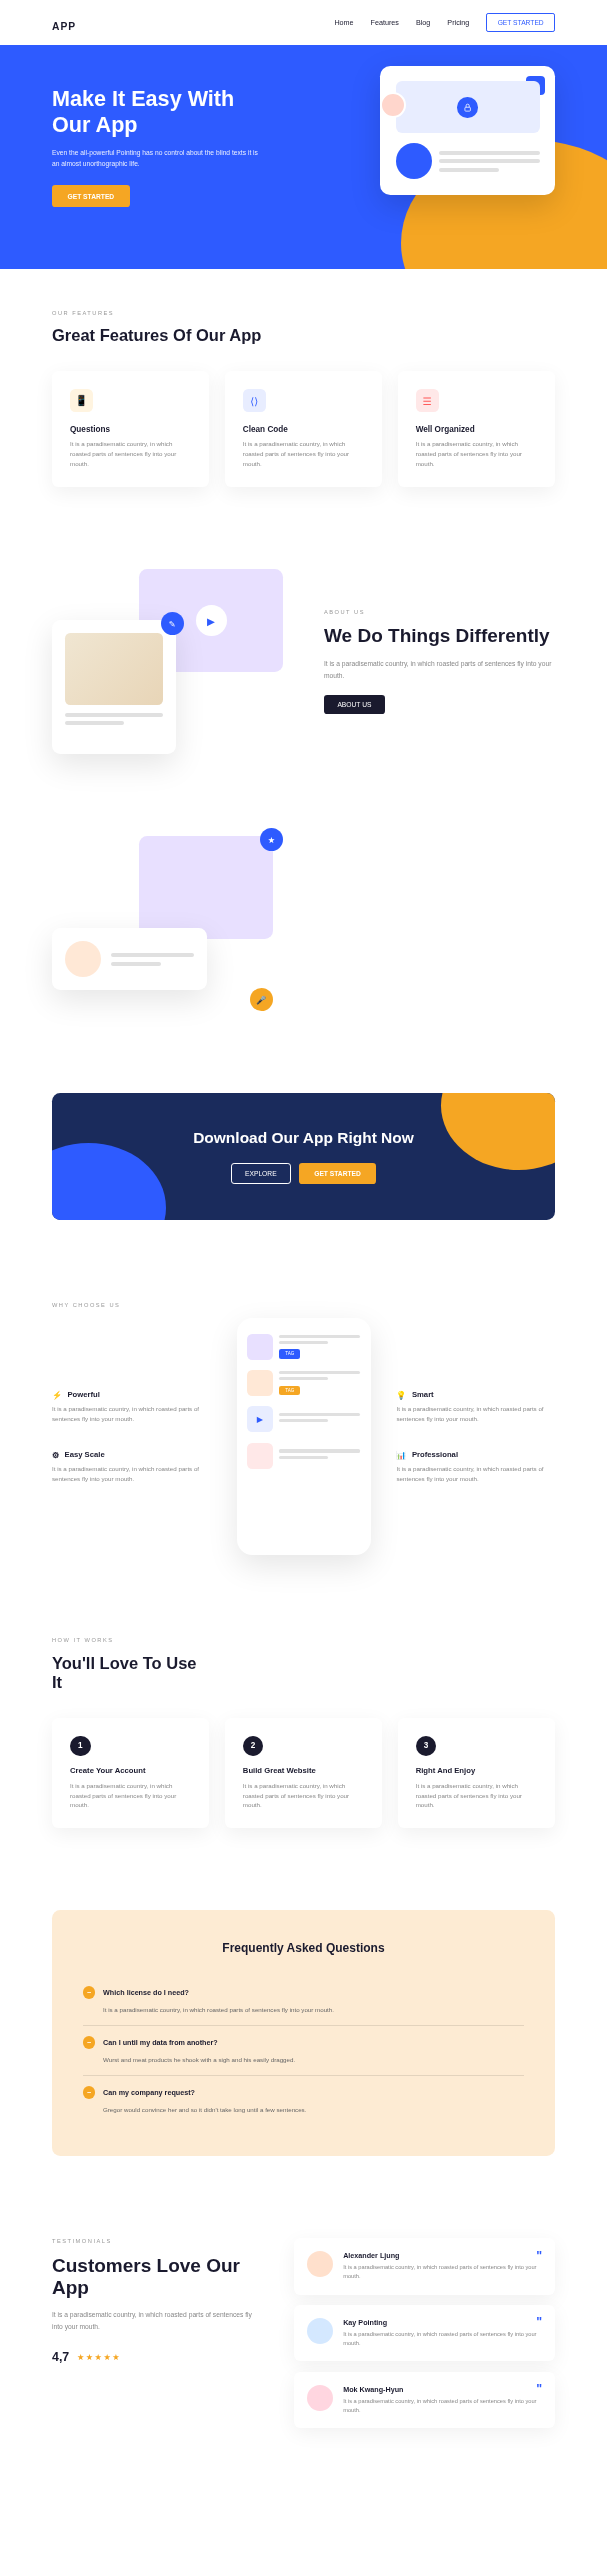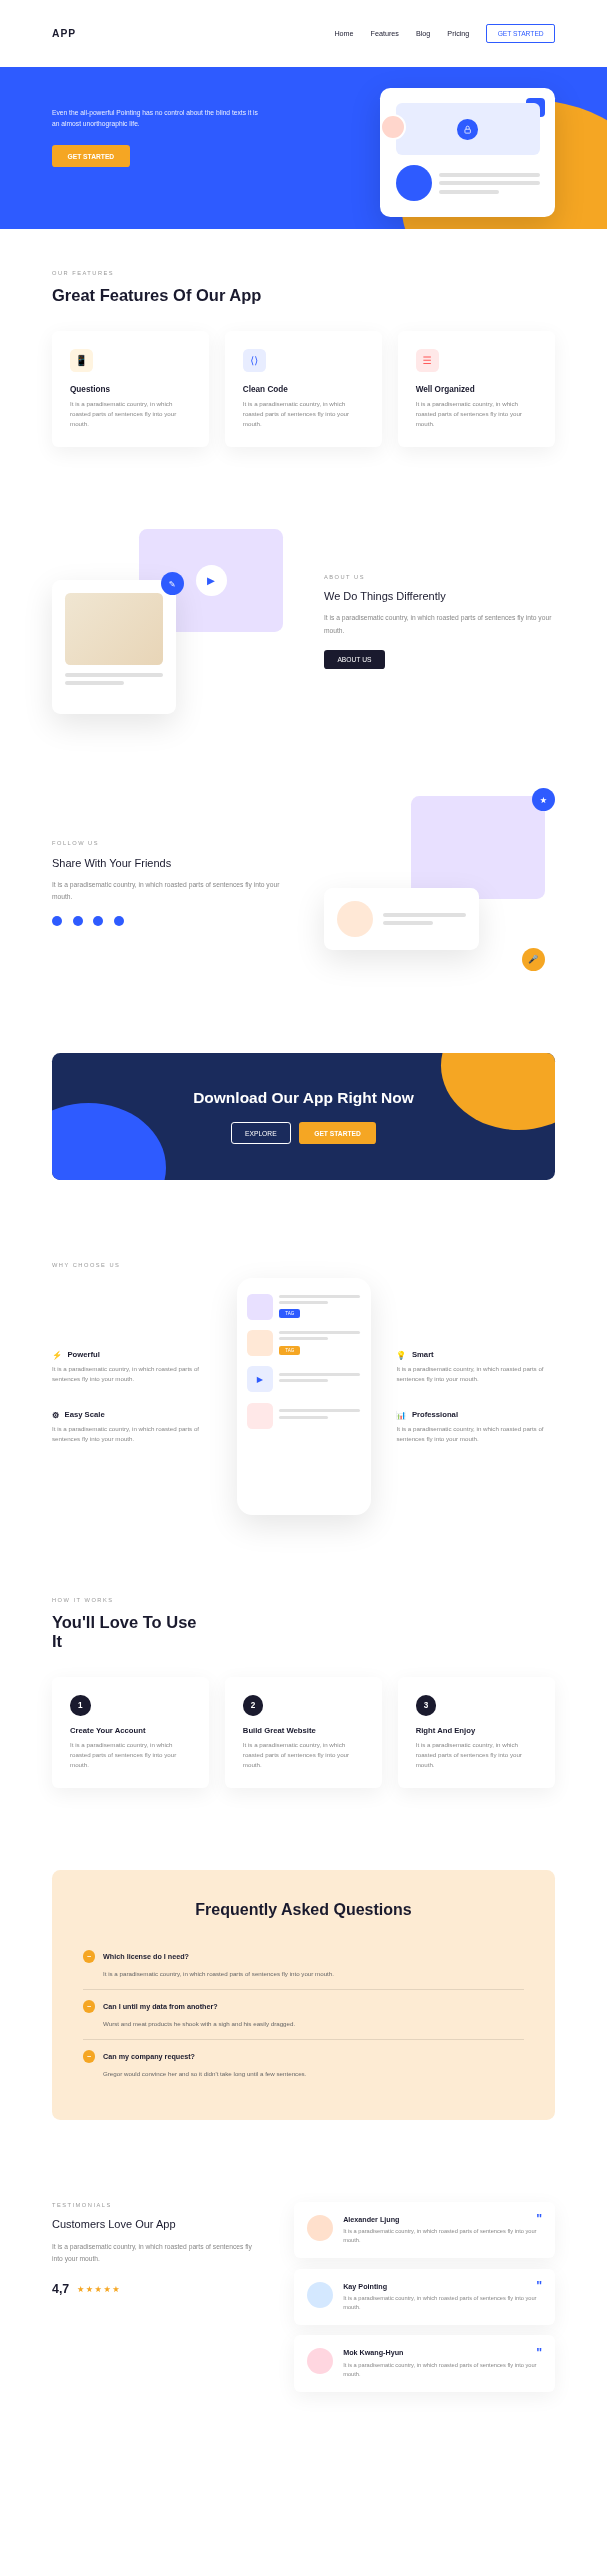--- a/index.html
+++ b/index.html
@@ -1,21 +1,21 @@
 <!DOCTYPE html>
 <html style="font-size:8.2px"><head>
 <meta charset="utf-8">
 <style>
 * { margin: 0; padding: 0; box-sizing: border-box; }
 body { font-family: -apple-system, BlinkMacSystemFont, 'Segoe UI', sans-serif; color: #1a1a2e; background: #fff; }
 .container { max-width: 608px; margin: 0 auto; }
 .section { padding: 41px 52px; }
 
 
-.header { display: flex; align-items: center; justify-content: space-between; padding: 24px 52px; }
+.header { display: flex; align-items: flex-end; justify-content: space-between; padding: 13px 52px; }
 .logo { font-weight: 900; font-size: 10.3px; letter-spacing: 1px; }
 .nav { display: flex; gap: 17px; align-items: center; }
 .nav a { text-decoration: none; color: #1a1a2e; font-size: 7.2px; }
 .btn-outline { border: 0.5px solid #2e5bff; color: #2e5bff; padding: 5.2px 10.3px; border-radius: 2.1px; font-size: 6.7px; background: transparent; cursor: pointer; }
 
 
 .hero { background: #2e5bff; position: relative; overflow: hidden; padding: 41px 52px 62px; color: #fff; }
 .hero::after { content: ''; position: absolute; right: -52px; bottom: -77px; width: 258px; height: 206px; background: #f5a623; border-radius: 50%; }
 .hero-content { position: relative; z-index: 2; max-width: 206px; }
 .hero h1 { font-size: 21.6px; font-weight: 800; line-height: 1.2; margin-bottom: 10.3px; }
@@ -30,21 +30,21 @@
 .search-top { position: absolute; right: 10.3px; top: 10.3px; width: 18.5px; height: 18.5px; background: #2e5bff; border-radius: 4.1px; display: flex; align-items: center; justify-content: center; }
 .circle-row { display: flex; gap: 7.7px; align-items: center; }
 .big-circle { width: 36px; height: 36px; border-radius: 50%; background: #2e5bff; }
 .lines-col { flex: 1; display: flex; flex-direction: column; gap: 4.1px; }
 .line { height: 4.1px; background: #e0e0e0; border-radius: 2.1px; }
 .line.short { width: 60%; }
 
 
 .section-label { text-transform: uppercase; letter-spacing: 1.5px; font-size: 5.7px; color: #999; margin-bottom: 10.3px; }
 .section-title { font-size: 16.5px; font-weight: 800; margin-bottom: 26px; }
-.section-title-sm { font-size: 11px; font-weight: 400; margin-bottom: 10.3px; }
+.section-title-sm { font-size: 19px; font-weight: 700; margin-bottom: 10.3px; }
 
 
 .features-grid { display: grid; grid-template-columns: repeat(3, 1fr); gap: 15.5px; }
 .feature-card { background: #fff; border-radius: 6.2px; padding: 18px; box-shadow: 0 5.2px 20.6px rgba(0,0,0,0.06); }
 .feature-icon { width: 23px; height: 23px; border-radius: 5.2px; display: flex; align-items: center; justify-content: center; margin-bottom: 13px; font-size: 10.3px; }
 .feature-card h3 { font-size: 8.2px; font-weight: 700; margin-bottom: 5.2px; }
 .feature-card p { font-size: 6.2px; color: #888; line-height: 1.6; }
 .bg-yellow { background: #fff4e0; color: #f5a623; }
 .bg-blue { background: #e8edff; color: #2e5bff; }
 .bg-red { background: #ffe8e8; color: #ff5b5b; }
@@ -92,21 +92,21 @@
 .phone-lines { flex: 1; }
 .phone-line { height: 3.1px; background: #e0e0e0; border-radius: 1.5px; margin-bottom: 3.1px; }
 .phone-tag { display: inline-block; padding: 2.1px 6.2px; border-radius: 2.1px; font-size: 4.6px; margin-top: 2.1px; }
 
 
 .step-card { background: #fff; border-radius: 6.2px; padding: 18px; box-shadow: 0 5.2px 20.6px rgba(0,0,0,0.06); }
 .step-num { width: 20.6px; height: 20.6px; border-radius: 50%; background: #1a1a2e; color: #fff; display: flex; align-items: center; justify-content: center; font-weight: 700; margin-bottom: 10.3px; }
 
 
 .faq-box { background: #fdebd3; border-radius: 8.2px; padding: 31px; }
-.faq-box h2 { font-size: 16px; font-weight: 800; margin-bottom: 20.6px; text-align: center; }
+.faq-box h2 { font-size: 12px; font-weight: 800; margin-bottom: 20.6px; text-align: center; }
 .faq-item { border-bottom: 0.5px solid rgba(0,0,0,0.1); padding: 10.3px 0; }
 .faq-item:last-child { border-bottom: none; }
 .faq-q { display: flex; align-items: center; gap: 7.7px; font-weight: 700; font-size: 7.2px; cursor: pointer; }
 .faq-toggle { width: 12.4px; height: 12.4px; border-radius: 50%; background: #f5a623; color: #fff; display: flex; align-items: center; justify-content: center; font-size: 7.2px; flex-shrink: 0; }
 .faq-a { font-size: 6.2px; color: #666; margin-top: 6.2px; margin-left: 20px; line-height: 1.6; }
 
 
 .testi-layout { display: grid; grid-template-columns: 1fr 1.3fr; gap: 41px; align-items: start; }
 .rating { display: flex; align-items: center; gap: 7.7px; margin-top: 17px; }
 .rating-num { font-size: 12.4px; font-weight: 800; }
@@ -131,20 +131,21 @@
     <a href="#">Home</a>
     <a href="#">Features</a>
     <a href="#">Blog</a>
     <a href="#">Pricing</a>
     <button class="btn-outline">GET STARTED</button>
   </nav>
 </header>
 
 <section class="hero">
   <div class="hero-content">
+    <h1>Make It Easy With Our App</h1>
     <p>Even the all-powerful Pointing has no control about the blind texts it is an almost unorthographic life.</p>
     <button class="btn-primary">GET STARTED</button>
   </div>
   <div class="hero-mockup">
     <div class="phone-card">
       <div class="search-top">
         <svg width="8.2" height="8.2" viewBox="0 0 24 24" fill="none" stroke="#fff" stroke-width="2.5">
               <circle cx="10" cy="10" r="7"></circle>
               <line x1="20" y1="20" x2="15" y2="15"></line>
             </svg>
@@ -211,31 +212,20 @@
       <div class="section-label">ABOUT US</div>
       <h2 class="section-title-sm">We Do Things Differently</h2>
       <p class="desc-text">It is a paradisematic country, in which roasted parts of sentences fly into your mouth.</p>
       <button class="btn-dark">ABOUT US</button>
     </div>
   </div>
 </section>
 
 <section class="section">
   <div class="two-col">
-    <div>
-      <div class="section-label">FOLLOW US</div>
-      <h2 class="section-title-sm">Share With Your Friends</h2>
-      <p class="desc-text">It is a paradisematic country, in which roasted parts of sentences fly into your mouth.</p>
-      <div class="social-row">
-        <div class="social-btn"></div>
-        <div class="social-btn"></div>
-        <div class="social-btn"></div>
-        <div class="social-btn"></div>
-      </div>
-    </div>
     <div class="share-img">
       <div class="share-card-bg"></div>
       <div class="star-badge">★</div>
       <div class="profile-card">
         <div class="profile-avatar"></div>
         <div style="flex:1">
           <div class="line" style="margin-bottom:4.1px"></div>
           <div class="line short"></div>
         </div>
       </div>

